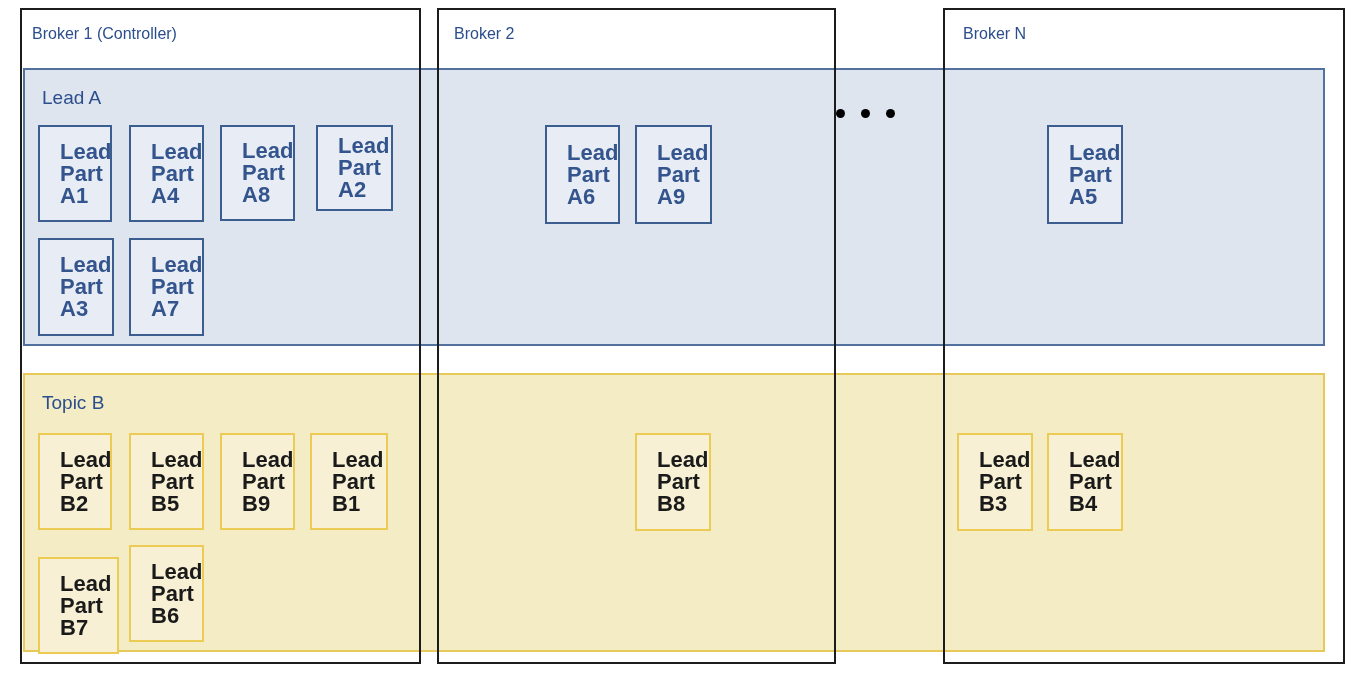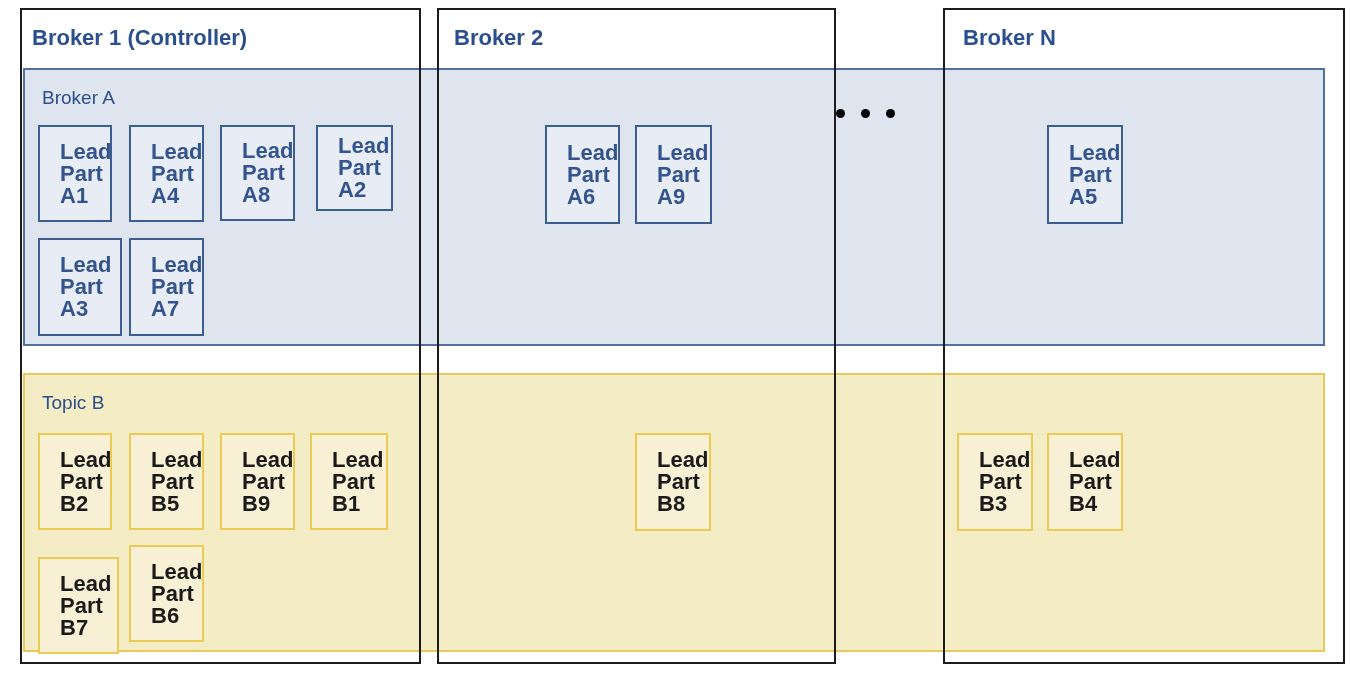--- a/index.html
+++ b/index.html
@@ -74,24 +74,23 @@
     height: 656px;
     box-sizing: border-box;
     border: 2px solid var(--broker-border);
     background: transparent;
     z-index: 3;
     pointer-events: none;
   }
   .broker .broker-title {
     position: absolute;
     top: 15px;
-    font-size: 22px;
+    font-size: 16px;
     color: var(--title-text);
     white-space: nowrap;
-    font-weight: bold;
   }
   #broker-1 { left: 20px;  width: 401px; }
   #broker-2 { left: 437px; width: 399px; }
   #broker-n { left: 943px; width: 402px; padding-left: 18px; }
   #broker-1 .broker-title { left: 10px; }
   #broker-2 .broker-title { left: 15px; }
   #broker-n .broker-title { left: 18px; }
   
   .dots {
     position: absolute;
@@ -107,28 +106,28 @@
     border-radius: 50%;
     background: var(--dot-color);
   }
 </style>
 </head>
 <body>
 
 <div id="stage">
 
   <div class="topic-band a">
-    <div class="topic-label">Broker A</div>
+    <div class="topic-label">Lead A</div>
 
     <div class="part a" style="left:13px;  top:55px;  width:74px; height:97px">Lead Part A1</div>
     <div class="part a" style="left:104px; top:55px;  width:75px; height:97px">Lead Part A4</div>
     <div class="part a" style="left:195px; top:55px;  width:75px; height:96px">Lead Part A8</div>
     <div class="part a" style="left:291px; top:55px;  width:77px; height:86px">Lead Part A2</div>
 
-    <div class="part a" style="left:13px;  top:168px; width:84px; height:98px">Lead Part A3</div>
+    <div class="part a" style="left:13px;  top:168px; width:76px; height:98px">Lead Part A3</div>
     <div class="part a" style="left:104px; top:168px; width:75px; height:98px">Lead Part A7</div>
 
     <div class="part a" style="left:520px; top:55px;  width:75px; height:99px">Lead Part A6</div>
     <div class="part a" style="left:610px; top:55px;  width:77px; height:99px">Lead Part A9</div>
 
     <div class="part a" style="left:1022px;top:55px;  width:76px; height:99px">Lead Part A5</div>
   </div>
 
   <div class="dots">
     <div class="dot"></div>

